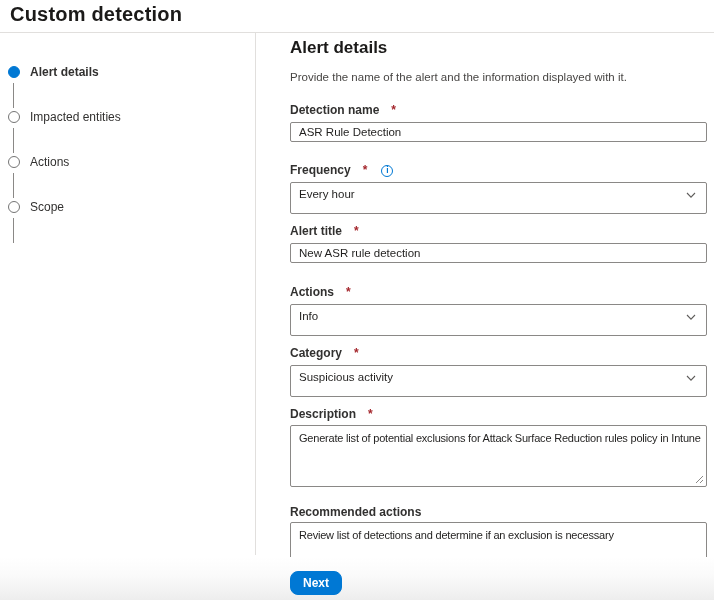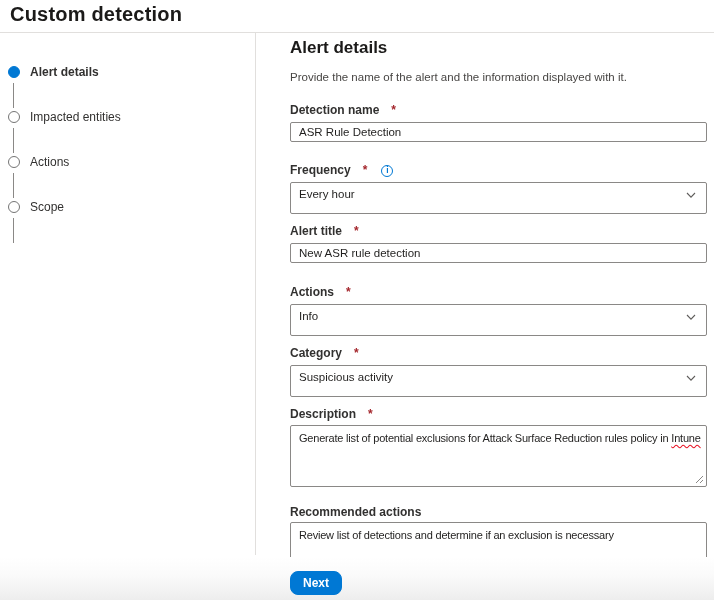--- a/index.html
+++ b/index.html
@@ -39,21 +39,21 @@
     background:#fff; font-family:"Liberation Sans","DejaVu Sans",sans-serif;
     font-size:11.5px; color:#201f1e;
   }
   .tinput { top:18px; height:20px; padding:0 8px; outline:none; }
   .dselect { top:18px; height:32px; line-height:22px; padding:0 26px 0 8px; cursor:pointer;
              white-space:nowrap; overflow:hidden; }
   .chevron { position:absolute; right:9px; top:6px; }
   .dtextarea { padding:5px 8px; line-height:15px; overflow:hidden; cursor:text; }
   .desc-area { top:17px; height:62px; white-space:nowrap; font-size:11px; letter-spacing:-0.2px; }
   .rec-area  { top:16px; height:48px; white-space:nowrap; font-size:11px; letter-spacing:-0.2px; }
-  .spell-error { text-decoration:underline; text-decoration-style:wavy; text-decoration-color:#e81123;
+  .spell-error { text-decoration-style:wavy; text-decoration-color:#e81123;
                  text-decoration-skip-ink:none; text-underline-offset:2px;margin-top:37px; }
   .resize-grip { position:absolute; right:2px; bottom:2px; }
 
   
   .footer { position:absolute; left:0; top:557px; width:714px; height:43px;
             background:linear-gradient(180deg,#ffffff 0%,#fafafa 45%,#ededed 100%); }
   .next-btn { position:absolute; left:290px; top:14px; width:52px; height:24px; background:#0078d4;
               color:#fff; border:1px solid #0078d4; border-radius:8px; font-size:12px; font-weight:bold;
               font-family:"Liberation Sans","DejaVu Sans",sans-serif; cursor:pointer;
               display:flex; align-items:center; justify-content:center; }

